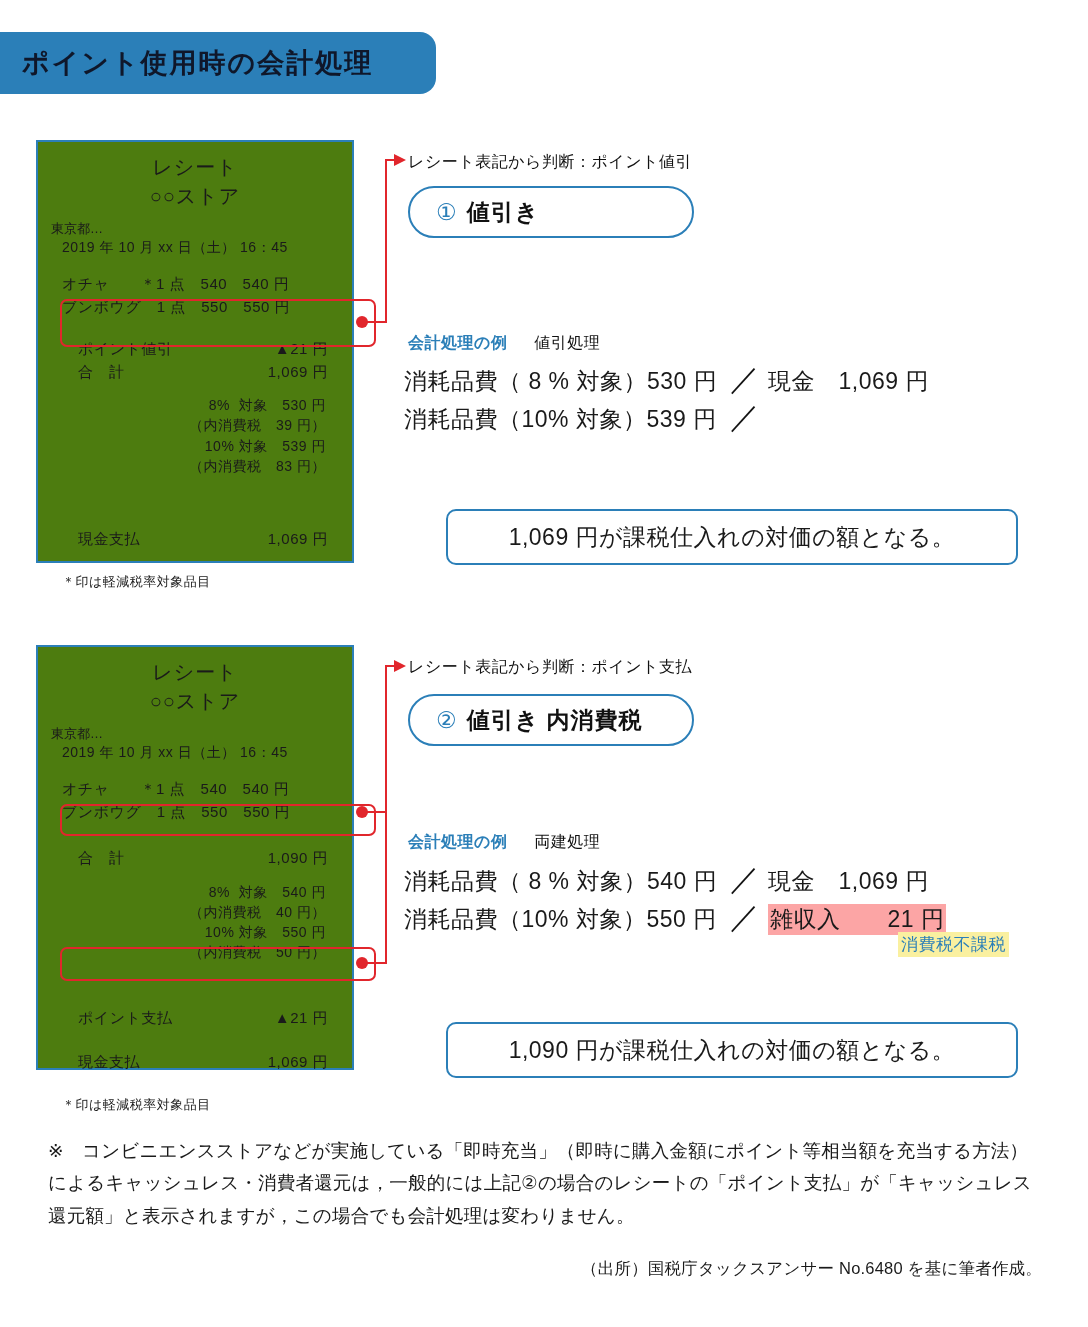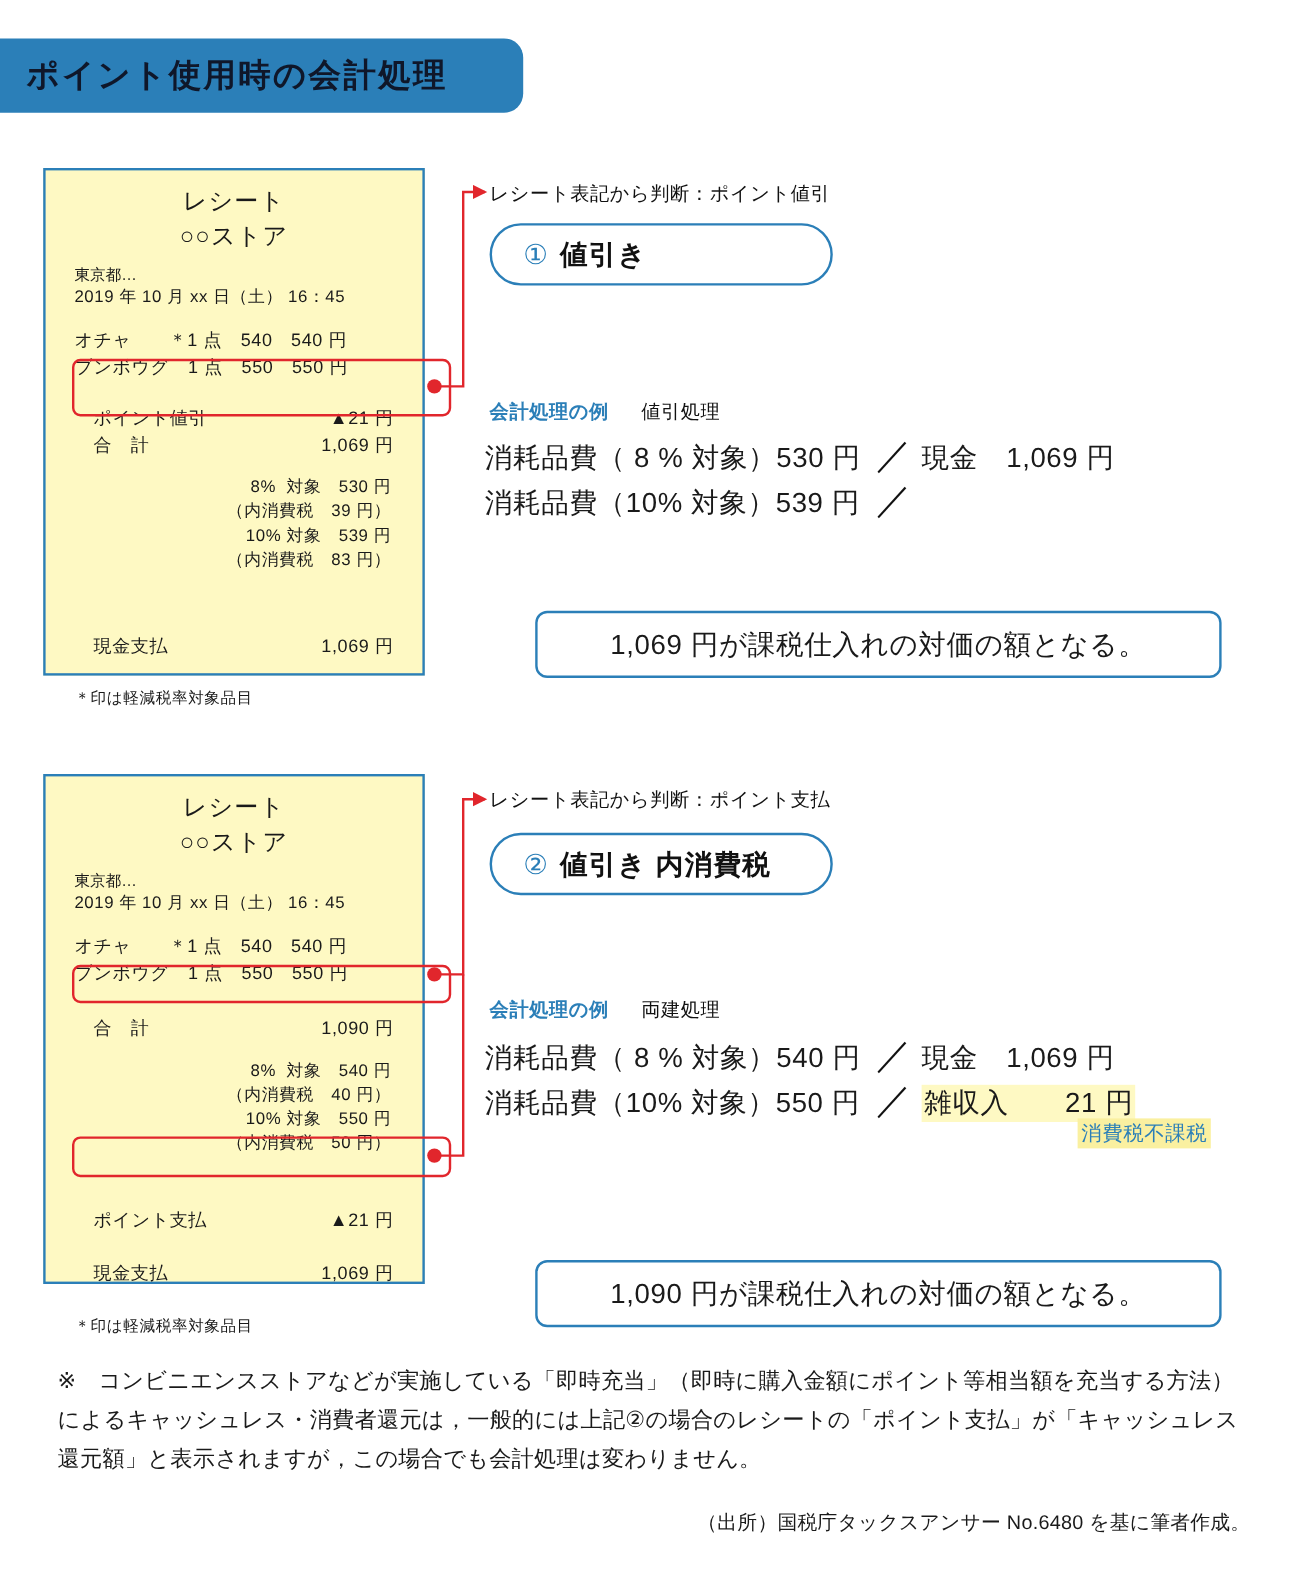--- a/index.html
+++ b/index.html
@@ -40,41 +40,41 @@
     font-size: 27px;
     font-weight: bold;
     letter-spacing: 2px;
     margin-left: 22px;
   }
 
   
   .receipt {
     position: absolute;
     border: 2px solid #2b7fb8;
-    background: #fef9c3;
+    background: #4d7c0f;
     box-sizing: border-box;
   }
   #receipt-1 { left: 36px; top: 140px; width: 318px; height: 423px; }
   #receipt-2 { left: 36px; top: 645px; width: 318px; height: 425px; }
 
   .r-title {
     text-align: center;
     font-size: 20px;
     margin-top: 12px;
     letter-spacing: 1px;
   }
   .r-store {
     text-align: center;
     font-size: 20px;
     letter-spacing: 1px;
     margin-top: 2px;
   }
   .r-addr {
     font-size: 13px;
-    margin-left: 24px;
+    margin-left: 13px;
     margin-top: 10px;
   }
   .r-date {
     font-size: 14px;
     margin-left: 24px;
     margin-top: 1px;
     letter-spacing: 0.5px;
   }
   .r-line {
     font-size: 15px;
@@ -198,21 +198,21 @@
   .entry-row .slash {
     color: #111;
     font-size: 30px;
     width: 46px;
     text-align: center;
     transform: translateY(-2px);
   }
   .entry-row .credit { }
 
   .hl {
-    background: #fef9c3;
+    background: #fca5a5;
     padding: 0 2px;
   }
   .tax-free-note {
     position: absolute;
     font-size: 17px;
     color: #2b7fb8;
     background: #faf0a0;
     padding: 1px 3px;
     letter-spacing: 0.5px;
     text-align: right;
@@ -223,21 +223,21 @@
     position: absolute;
     border: 2px solid #2b7fb8;
     border-radius: 10px;
     background: #ffffff;
     box-sizing: border-box;
     display: flex;
     align-items: center;
     justify-content: center;
   }
   #result-1 { left: 446px; top: 509px; width: 572px; height: 56px; }
-  #result-2 { left: 446px; top: 1050px; width: 572px; height: 56px; }
+  #result-2 { left: 446px; top: 1022px; width: 572px; height: 56px; }
   .result-box .rtxt {
     font-size: 23px;
     letter-spacing: 0.5px;
   }
 
   
   .footnote {
     position: absolute;
     left: 48px;
     top: 1135px;

